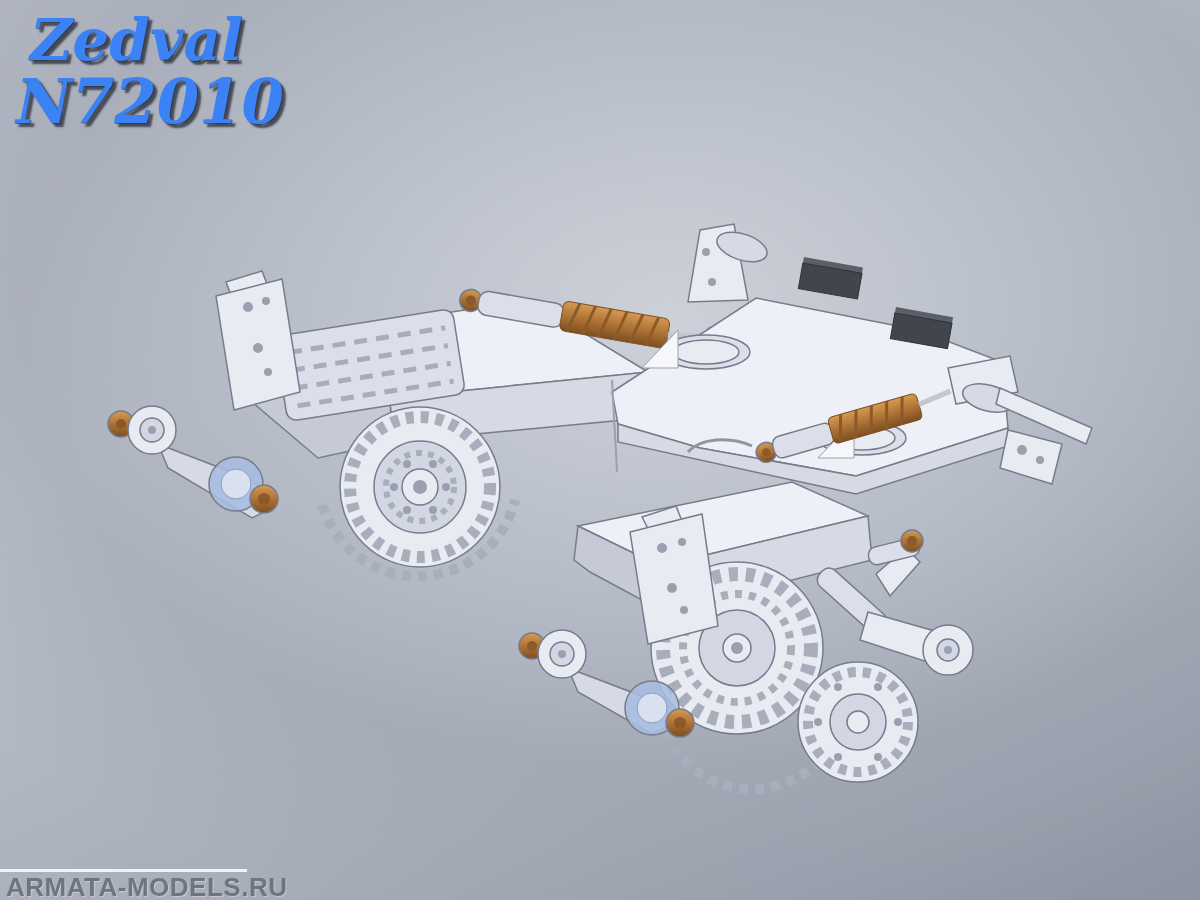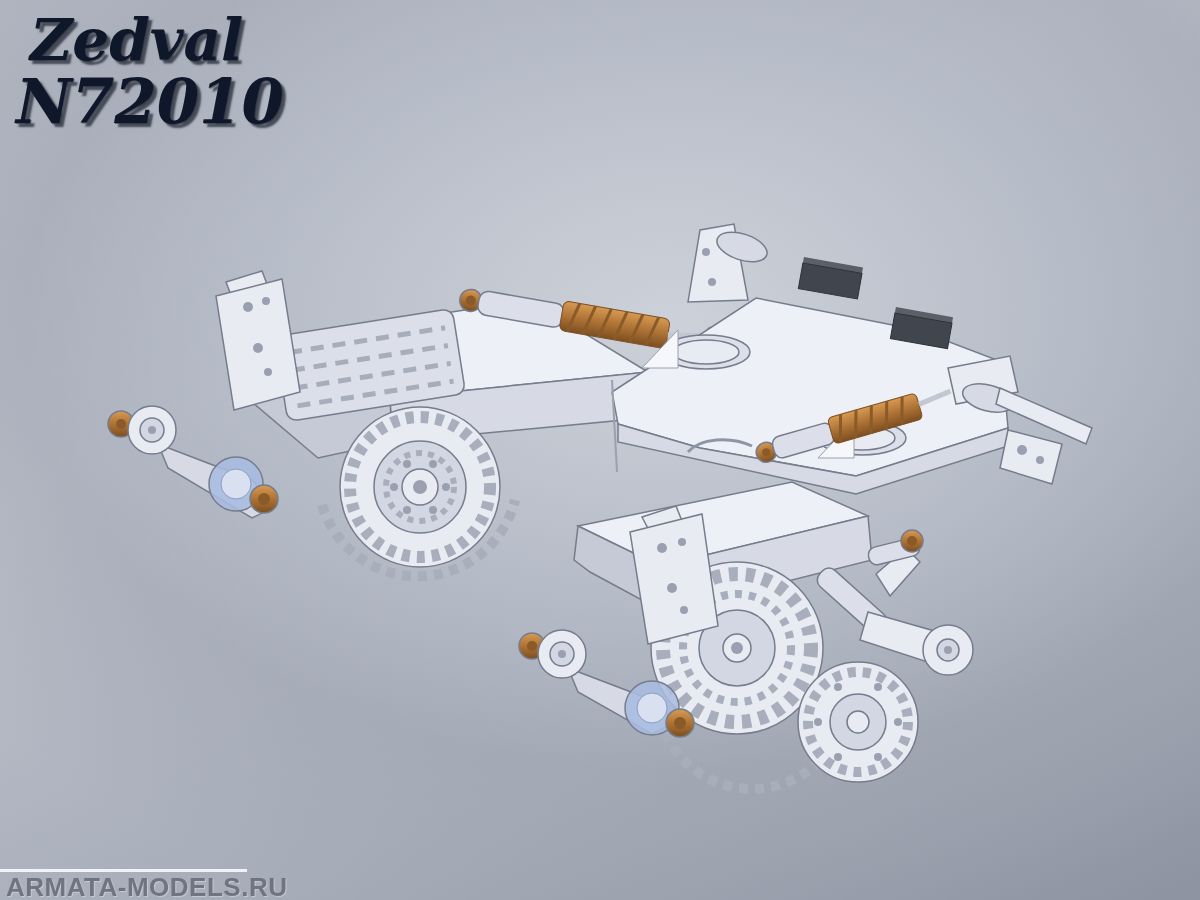--- a/index.html
+++ b/index.html
@@ -6,21 +6,21 @@
   body{
     width:1200px;height:900px;overflow:hidden;position:relative;
     font-family:"Liberation Sans",sans-serif;
     background:
       radial-gradient(ellipse 900px 620px at 56% 36%, rgba(206,210,218,.95) 0%, rgba(183,189,200,.85) 45%, rgba(160,166,178,.55) 72%, rgba(140,146,158,.0) 100%),
       linear-gradient(155deg,#b2b7c2 0%,#bdc2cc 35%,#a6acb8 70%,#8d93a0 100%);
   }
   .stage{position:absolute;inset:0;}
   svg{position:absolute;left:0;top:0;width:1200px;height:900px;}
 
-  .brand-block{position:absolute;left:30px;top:10px;color:#0f172a;
+  .brand-block{position:absolute;left:30px;top:10px;color:#3b82f6;
     font-family:"DejaVu Serif","Liberation Serif",serif;font-style:italic;font-weight:700;
     text-shadow:4px 4px 2px rgba(44,49,61,.8),1px 1px 0 rgba(44,49,61,.6);
     line-height:1.04;}
   .brand-name{font-size:58px;}
   .brand-code{font-size:61px;margin-left:-14px;}
 
   .wm-line{position:absolute;left:0;top:869px;width:247px;height:3px;
     background:rgba(246,248,251,.92);}
   .watermark{position:absolute;left:6px;top:872px;
     font-weight:700;font-size:26px;letter-spacing:.5px;

